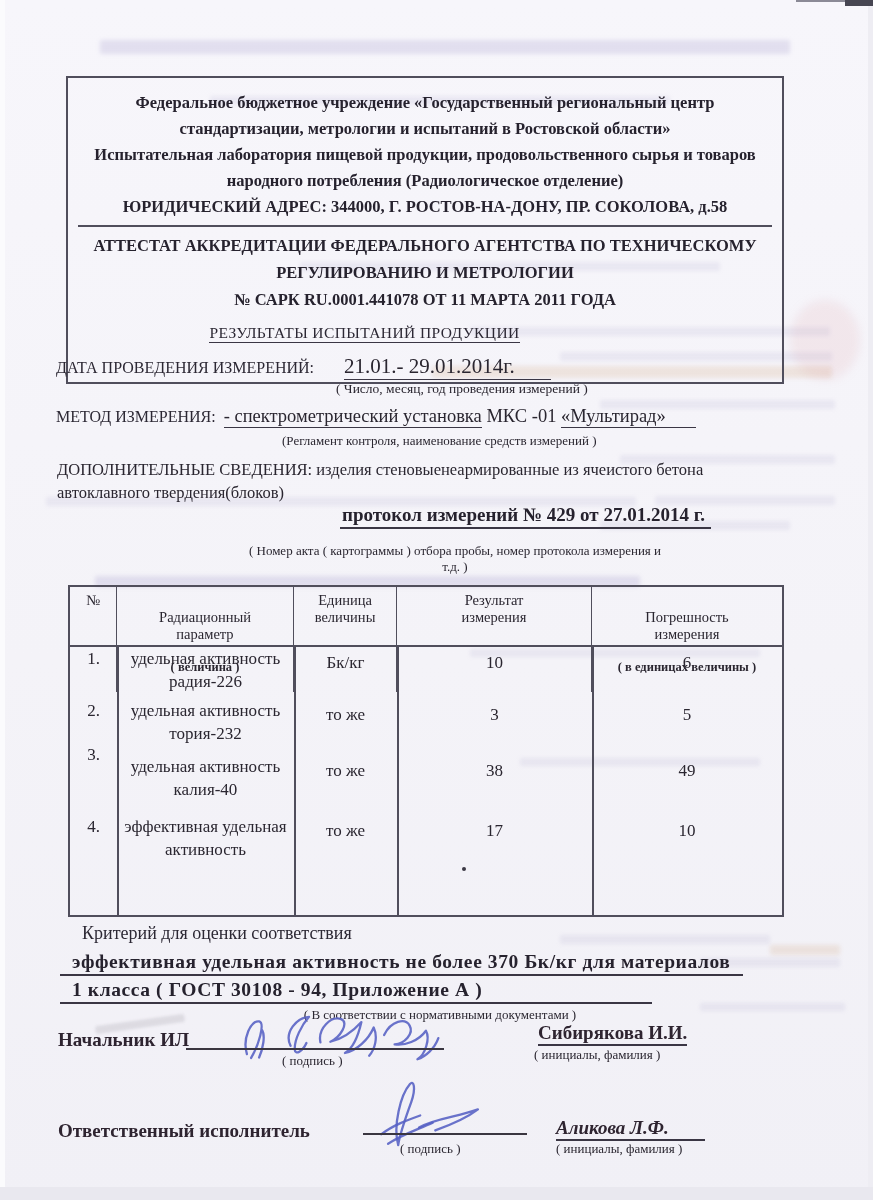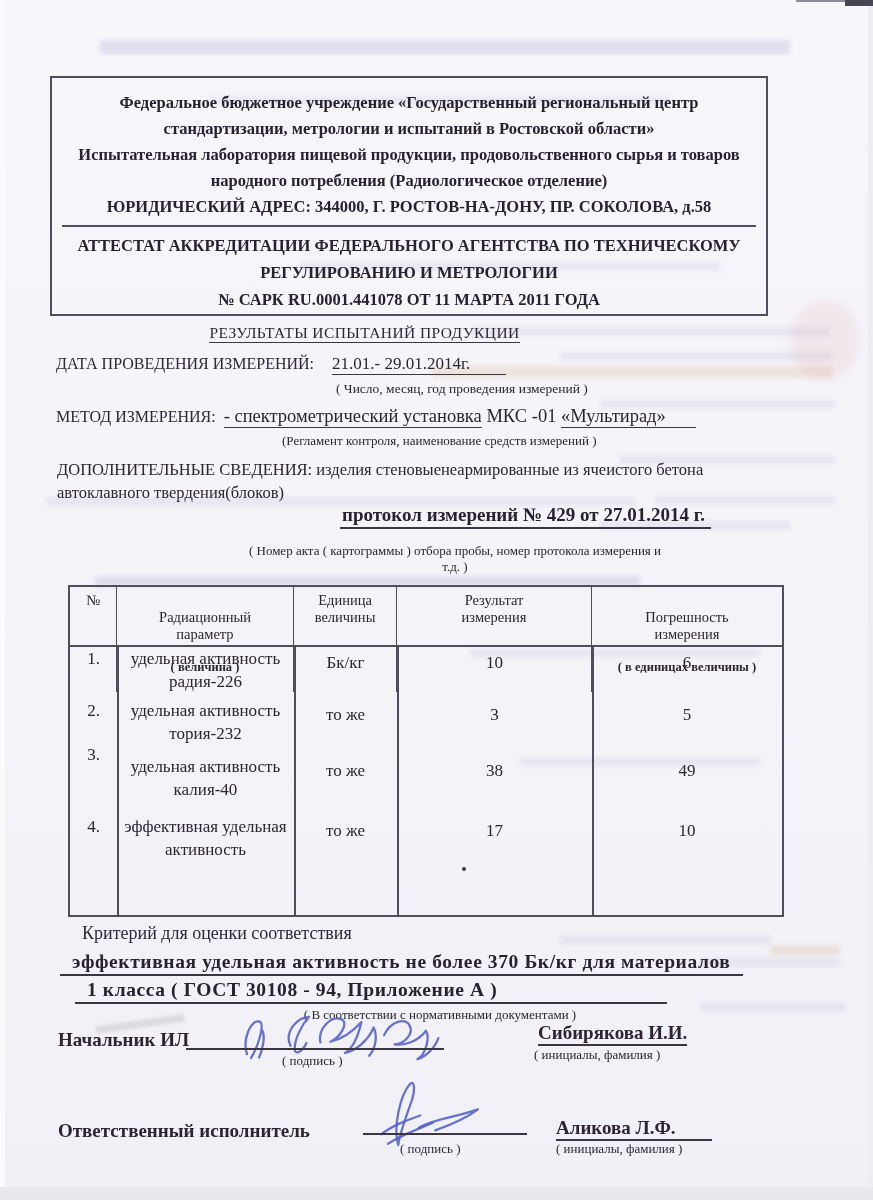--- a/index.html
+++ b/index.html
@@ -16,30 +16,30 @@
   .edge-bottom{left:0;top:1187px;width:873px;height:13px;background:#e9e8ef;}
   .edge-top-right{left:845px;top:0;width:28px;height:6px;background:#474652;}
   .edge-top-line{left:796px;top:0;width:52px;height:2px;background:#8b8a96;}
   .ghost{position:absolute;background:rgba(125,115,180,0.10);filter:blur(2px);border-radius:2px;}
   .ghost.strong{background:rgba(118,108,178,0.16);}
   .ghost.warm{background:rgba(190,128,66,0.14);}
   .ghost.pink{background:rgba(220,140,150,0.13);border-radius:50%;filter:blur(5px);}
   .ghost.gray{background:rgba(90,88,100,0.14);filter:blur(1.5px);}
   .speck{position:absolute;left:462px;top:867px;width:4px;height:4px;background:#3c3844;border-radius:50%;}
   
-  .hdr-box{left:50px;top:76px;width:718px;height:240px;border:2px solid #504e5c;box-sizing:border-box;}
+  .hdr-box{left:66px;top:76px;width:718px;height:308px;border:2px solid #504e5c;box-sizing:border-box;}
   .hdr-org{padding-top:12px;text-align:center;font-weight:bold;font-size:16.5px;line-height:26px;color:#26222e;}
   .hdr-div{margin:5px 10px 0 10px;border-top:2px solid #504e5c;}
   .hdr-acc{padding-top:5px;text-align:center;font-weight:bold;font-size:16.5px;line-height:27px;color:#26222e;}
   
   .title{left:0;top:324px;width:729px;text-align:center;font-size:15.5px;letter-spacing:.4px;color:#2c2834;}
   .u{border-bottom:1.5px solid #3a3644;padding-bottom:1px;}
   .f-label{font-size:16px;color:#2c2834;}
   .f-date{left:56px;top:354px;}
-  .f-date .val{font-size:17px;margin-left:18px;padding-right:36px;}
+  .f-date .val{font-size:21px;margin-left:30px;padding-right:36px;}
   .f-date-hint{left:336px;top:381px;font-size:13.5px;}
   .f-method{left:56px;top:406px;}
   .f-method .val{font-size:18.5px;}
   .f-method .ua{margin-left:8px;}
   .f-method .uc{padding-right:30px;}
   .f-method-hint{left:282px;top:433px;font-size:13px;}
   .f-add{left:57px;top:458px;width:700px;font-size:16.5px;line-height:23px;}
   .f-protocol{left:340px;top:504px;font-size:19px;font-weight:bold;color:#26222e;}
   .f-protocol .u{border-bottom-width:2px;padding:0 6px 2px 2px;}
   .f-protocol-hint{left:240px;top:543px;width:430px;text-align:center;font-size:13px;}
@@ -53,39 +53,39 @@
   .vline{position:absolute;top:0;bottom:0;width:1.5px;background:#504e5c;}
   .trow{position:absolute;left:0;width:100%;display:grid;grid-template-columns:47px 177px 103px 195px 1fr;}
   .td{text-align:center;font-size:17px;line-height:23px;white-space:pre-line;}
   .td.val{padding-top:4px;}
   .td.num{font-size:17px;}
   
   .c-label{left:82px;top:923px;font-size:18px;color:#2c2834;}
   .c-line{font-weight:bold;font-size:19.5px;letter-spacing:.6px;color:#26222e;}
   .c-line1{left:60px;top:951px;}
   .c-line1 .u{border-bottom-width:2px;padding:0 12px 2px 12px;}
-  .c-line2{left:75px;top:979px;}
+  .c-line2{left:60px;top:979px;}
   .c-line2 .u{border-bottom-width:2px;padding:0 170px 2px 12px;}
   .c-hint{left:240px;top:1007px;width:400px;text-align:center;font-size:13px;}
   
   .sig-role{font-size:19px;font-weight:bold;color:#2e2430;}
   .sig-line{border-top:2px solid #3a3640;height:0;}
   .sig-hint{font-size:13px;}
   .sig-name{font-size:19px;font-weight:bold;color:#2e2430;}
   .sig-name .u{border-bottom-width:2px;padding-bottom:1px;}
   .s1-role{left:58px;top:1029px;}
   .s1-line{left:186px;top:1048px;width:258px;}
   .s1-podpis{left:282px;top:1053px;}
   .s1-name{left:538px;top:1022px;}
   .s1-namehint{left:534px;top:1047px;}
   .s2-role{left:58px;top:1120px;}
   .s2-line{left:363px;top:1133px;width:164px;}
   .s2-podpis{left:400px;top:1141px;}
   .s2-name{left:556px;top:1117px;}
-  .s2-name .u{padding-right:36px;}
+  .s2-name .u{padding-right:36px;font-style:italic;}
   .s2-namehint{left:556px;top:1141px;}
   .ink{position:absolute;}
   .ink path{fill:none;stroke:#5560c4;stroke-width:2.3;stroke-linecap:round;stroke-linejoin:round;opacity:.88;}
 </style>
 </head>
 <body>
 
 <div class="page">
 
   <div class="abs ghost strong" style="left:100px;top:40px;width:690px;height:14px;"></div>

